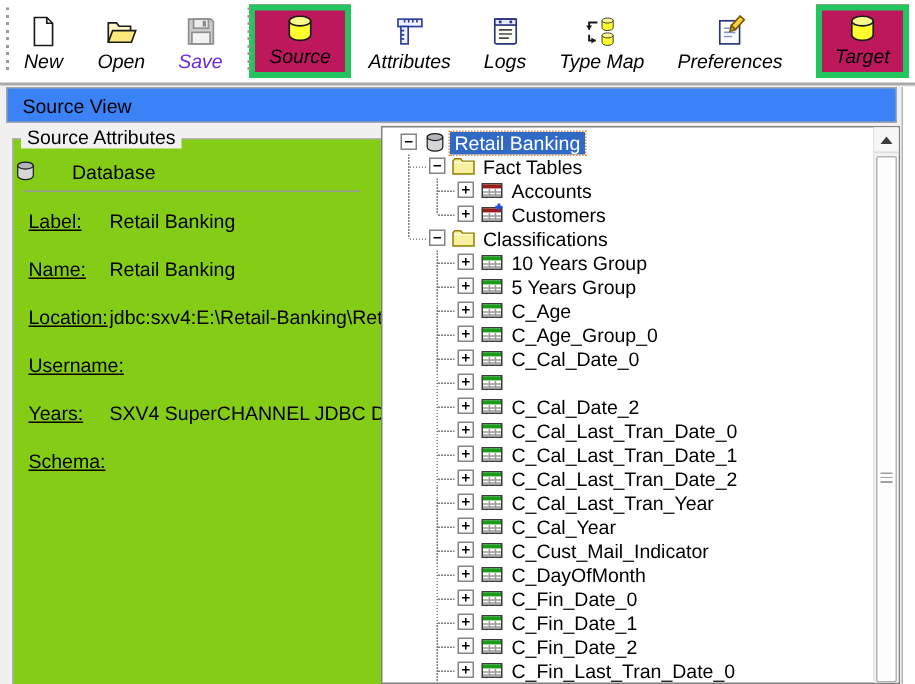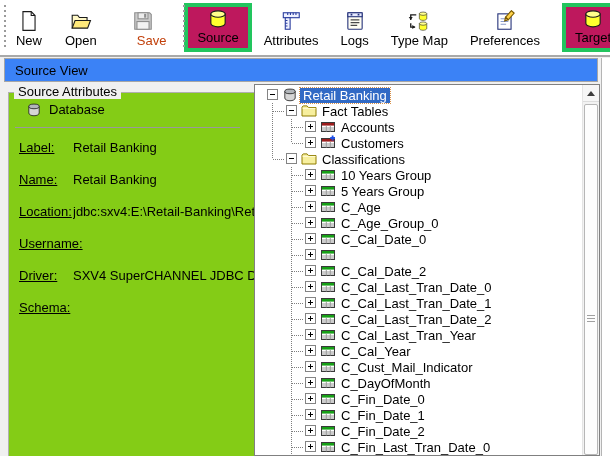--- a/index.html
+++ b/index.html
@@ -24,23 +24,23 @@
     background:repeating-linear-gradient(to bottom,#9a9a9a 0 2px,transparent 2px 5px);
   }
   .tb-group { display:flex; align-items:stretch; padding:2px 2px; }
   .tb-sep { width:1px; background:#a8a8a8; margin:4px 3px; }
   .tb-btn {
     display:flex; flex-direction:column; align-items:center; justify-content:flex-end;
     padding:4px 9px 3px; margin:1px; min-width:48px;
     border:1px solid transparent; cursor:default;
   }
   .tb-btn .tb-icon { height:27px; display:flex; align-items:center; justify-content:center; }
-  .tb-btn .tb-label { margin-top:1px; line-height:14px; white-space:nowrap; }
+  .tb-btn .tb-label { margin-top:1px; line-height:14px; white-space:nowrap;font-style:italic; }
   .tb-btn.state-active { border:4px solid #22c55e; background:#be185d; }
-  .tb-btn.state-disabled .tb-label { color:#c2410c;margin-left:18px; }
+  .tb-btn.state-disabled .tb-label { color:#6d28d9; }
   .tb-btn.state-clipped { min-width:0; padding:4px 2px 3px; margin-left:4px; }
 
   
   .view-bar {
     position:absolute; left:4px; top:58px; width:594px; height:24px;
     background:#3b82f6; border:1px solid #a6a6a6;
     display:flex; align-items:center; padding-left:10px;
   }
 
   
@@ -51,21 +51,21 @@
 
   
   .group-box {
     position:absolute; left:8px; top:92px; width:287px; height:364px;
     border:1px solid #b0b0b0; border-bottom:none; background:#84cc16;
   }
   .group-title {
     position:absolute; left:5px; top:-9px; background:#f0f0f0; padding:0 4px;
     line-height:15px;
   }
-  .sa-type-row { position:absolute; left:17px; top:9px; display:flex; align-items:flex-start; height:20px; }
+  .sa-type-row { position:absolute; left:0; top:9px; display:flex; align-items:flex-end; height:20px;gap:16px; }
   .sa-type-row .tree-icon { margin-right:7px; }
   .sa-sep { position:absolute; left:6px; top:34px; width:225px; border-top:1px solid #9a9a9a; }
   .sa-fields { position:absolute; left:0; top:38px; right:1px; }
   .sa-row { height:32px; display:flex; align-items:center; padding-left:10px; overflow:hidden; }
   .sa-label { width:54px; flex:none;text-decoration:underline; }
   .sa-value { flex:1; white-space:nowrap; overflow:hidden; }
 
   
   .tree-panel {
     position:absolute; left:254px; top:84px; width:346px; height:372px;
@@ -314,21 +314,21 @@
   </div>
       <div class="sa-row">
     <span class="sa-label">Location:</span>
     <span class="sa-value">jdbc:sxv4:E:\Retail-Banking\RetailBa</span>
   </div>
       <div class="sa-row">
     <span class="sa-label">Username:</span>
     <span class="sa-value"></span>
   </div>
       <div class="sa-row">
-    <span class="sa-label">Driver:</span>
+    <span class="sa-label">Years:</span>
     <span class="sa-value">SXV4 SuperCHANNEL JDBC Driver</span>
   </div>
       <div class="sa-row">
     <span class="sa-label">Schema:</span>
     <span class="sa-value"></span>
   </div>
     </div>
 </div>
 
 <div class="tree-panel">

